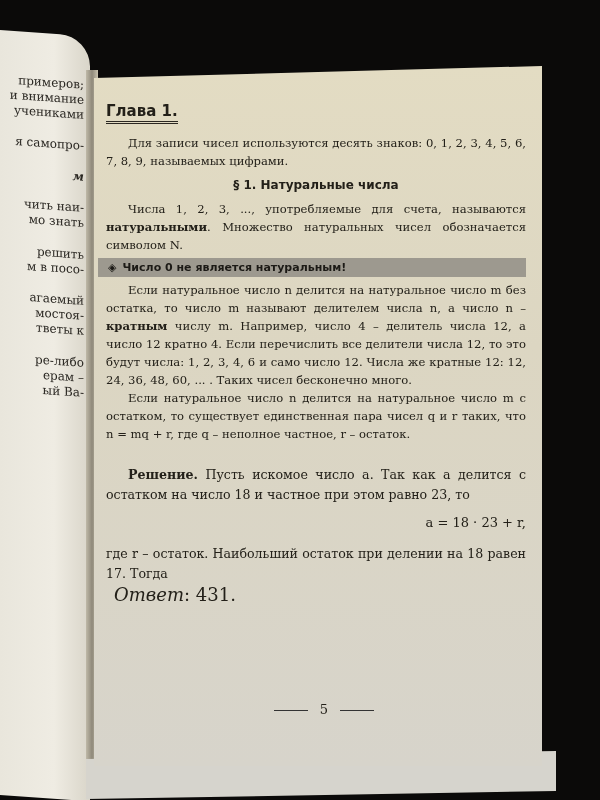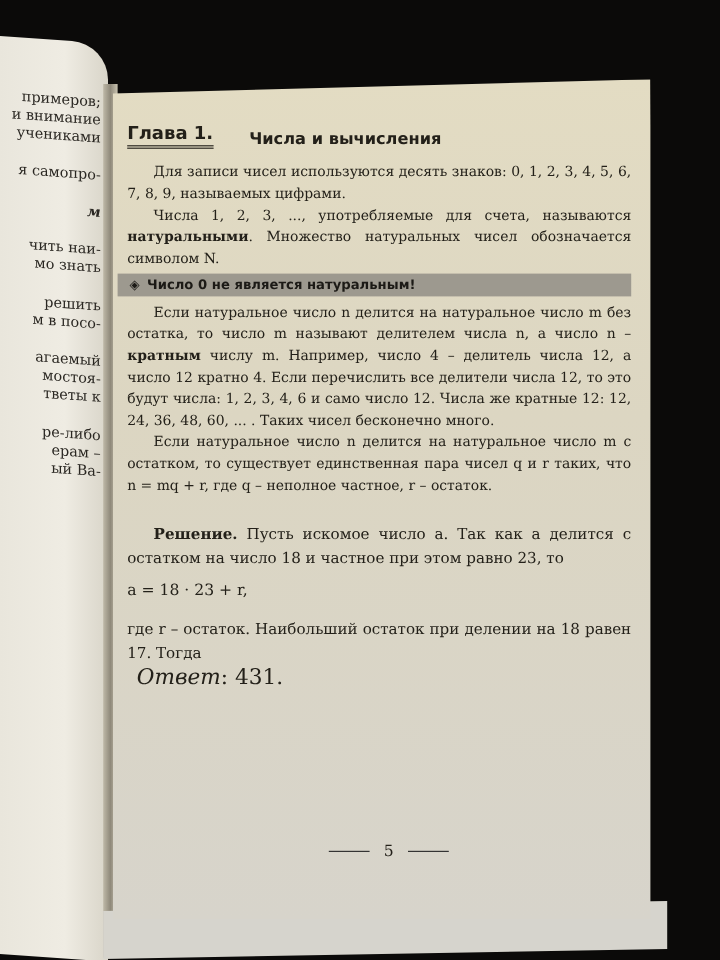--- a/index.html
+++ b/index.html
@@ -30,21 +30,21 @@
       background:linear-gradient(180deg,#e3dcc3 0%,#dcd6c2 40%,#d7d4cb 100%);
       clip-path:polygon(0 12px,100% 0,102% 100%,0 100%);
       color:#232019;
     }
     .page-bottom {
       position:absolute; left:86px; top:755px; width:470px; height:40px;
       background:#d6d4cd; transform:skewY(-1deg);
     }
     .content { position:absolute; left:12px; top:36px; width:420px; }
     .chapter {
-      display:flex; align-items:flex-end; gap:30px; margin-bottom:10px;
+      display:flex; align-items:center; gap:14px; margin-bottom:10px;
     }
     .chapter-num {
       font-family:"DejaVu Sans", sans-serif; font-weight:bold; font-size:15px;
       border-bottom:3px double #2b2822; padding-bottom:1px;
     }
     .chapter-title {
       font-family:"DejaVu Sans", sans-serif; font-weight:bold; font-size:13.5px;
     }
     p { margin:0; font-size:11.6px; line-height:18px; text-align:justify; }
     .indent { text-indent:22px; }
@@ -52,21 +52,21 @@
       font-family:"DejaVu Sans", sans-serif; font-weight:bold; font-size:12px;
       text-align:center; margin:8px 0 8px 0;
     }
     .note {
       background:#9d998f; margin:4px 0 4px -8px; padding:3px 10px;
       font-family:"DejaVu Sans", sans-serif; font-weight:bold; font-size:11px;
       color:#1c1a16; display:flex; align-items:center; gap:6px;
     }
     .diamond { font-size:11px; }
     .example p { font-size:12.6px; line-height:20px; }
-    .formula { text-align:left; font-size:13px; margin:10px 0 14px 0; }
+    .formula { text-align:right; font-size:13px; margin:10px 0 14px 0; }
     .answer { font-size:18px; margin-left:8px; }
     .answer .it { font-style:italic; }
     .pagenum {
       position:absolute; left:130px; top:636px; width:200px; text-align:center;
       font-size:13px;
     }
     .pagenum .dash { display:inline-block; width:34px; border-top:1px solid #333; vertical-align:middle; margin:0 12px; }
     b { font-weight:bold; }
   </style>
 </head>
@@ -89,23 +89,23 @@
     <div class="ln" style="top: 335px;">ерам –</div>
     <div class="ln" style="top: 350px;">ый Ва-</div>
   </div>
 <div class="gutter"></div>
 <div class="page-bottom"></div>
 
 <div class="page">
   <div class="content">
     <div class="chapter">
       <span class="chapter-num">Глава 1.</span>
-      <span class="chapter-title">Числа и вычисления</span>
     </div>
     <p class="indent">Для записи чисел используются десять знаков: 0, 1, 2, 3, 4, 5, 6, 7, 8, 9, называемых цифрами.</p>
+    <div class="section-title">§ 1. Натуральные числа</div>
     <p class="indent"><span>Числа 1, 2, 3, ..., употребляемые для счета, называются </span><b>натуральными</b><span>. Множество натуральных чисел обозначается символом N.</span></p>
     <div class="note">
       <span class="diamond">◈</span>
       <span>Число 0 не является натуральным!</span>
     </div>
     <p class="indent"><span>Если натуральное число n делится на натуральное число m без остатка, то число m называют делителем числа n, а число n – </span><b>кратным</b><span> числу m. Например, число 4 – делитель числа 12, а число 12 кратно 4. Если перечислить все делители числа 12, то это будут числа: 1, 2, 3, 4, 6 и само число 12. Числа же кратные 12: 12, 24, 36, 48, 60, ... . Таких чисел бесконечно много.</span></p>
     <p class="indent">Если натуральное число n делится на натуральное число m с остатком, то существует единственная пара чисел q и r таких, что n = mq + r, где q – неполное частное, r – остаток.</p>
 
     <div class="example" style="margin-top:8px;">
       <p class="indent" style="margin-top:22px;"><b>Решение.</b><span> Пусть искомое число a. Так как a делится с остатком на число 18 и частное при этом равно 23, то</span></p>

